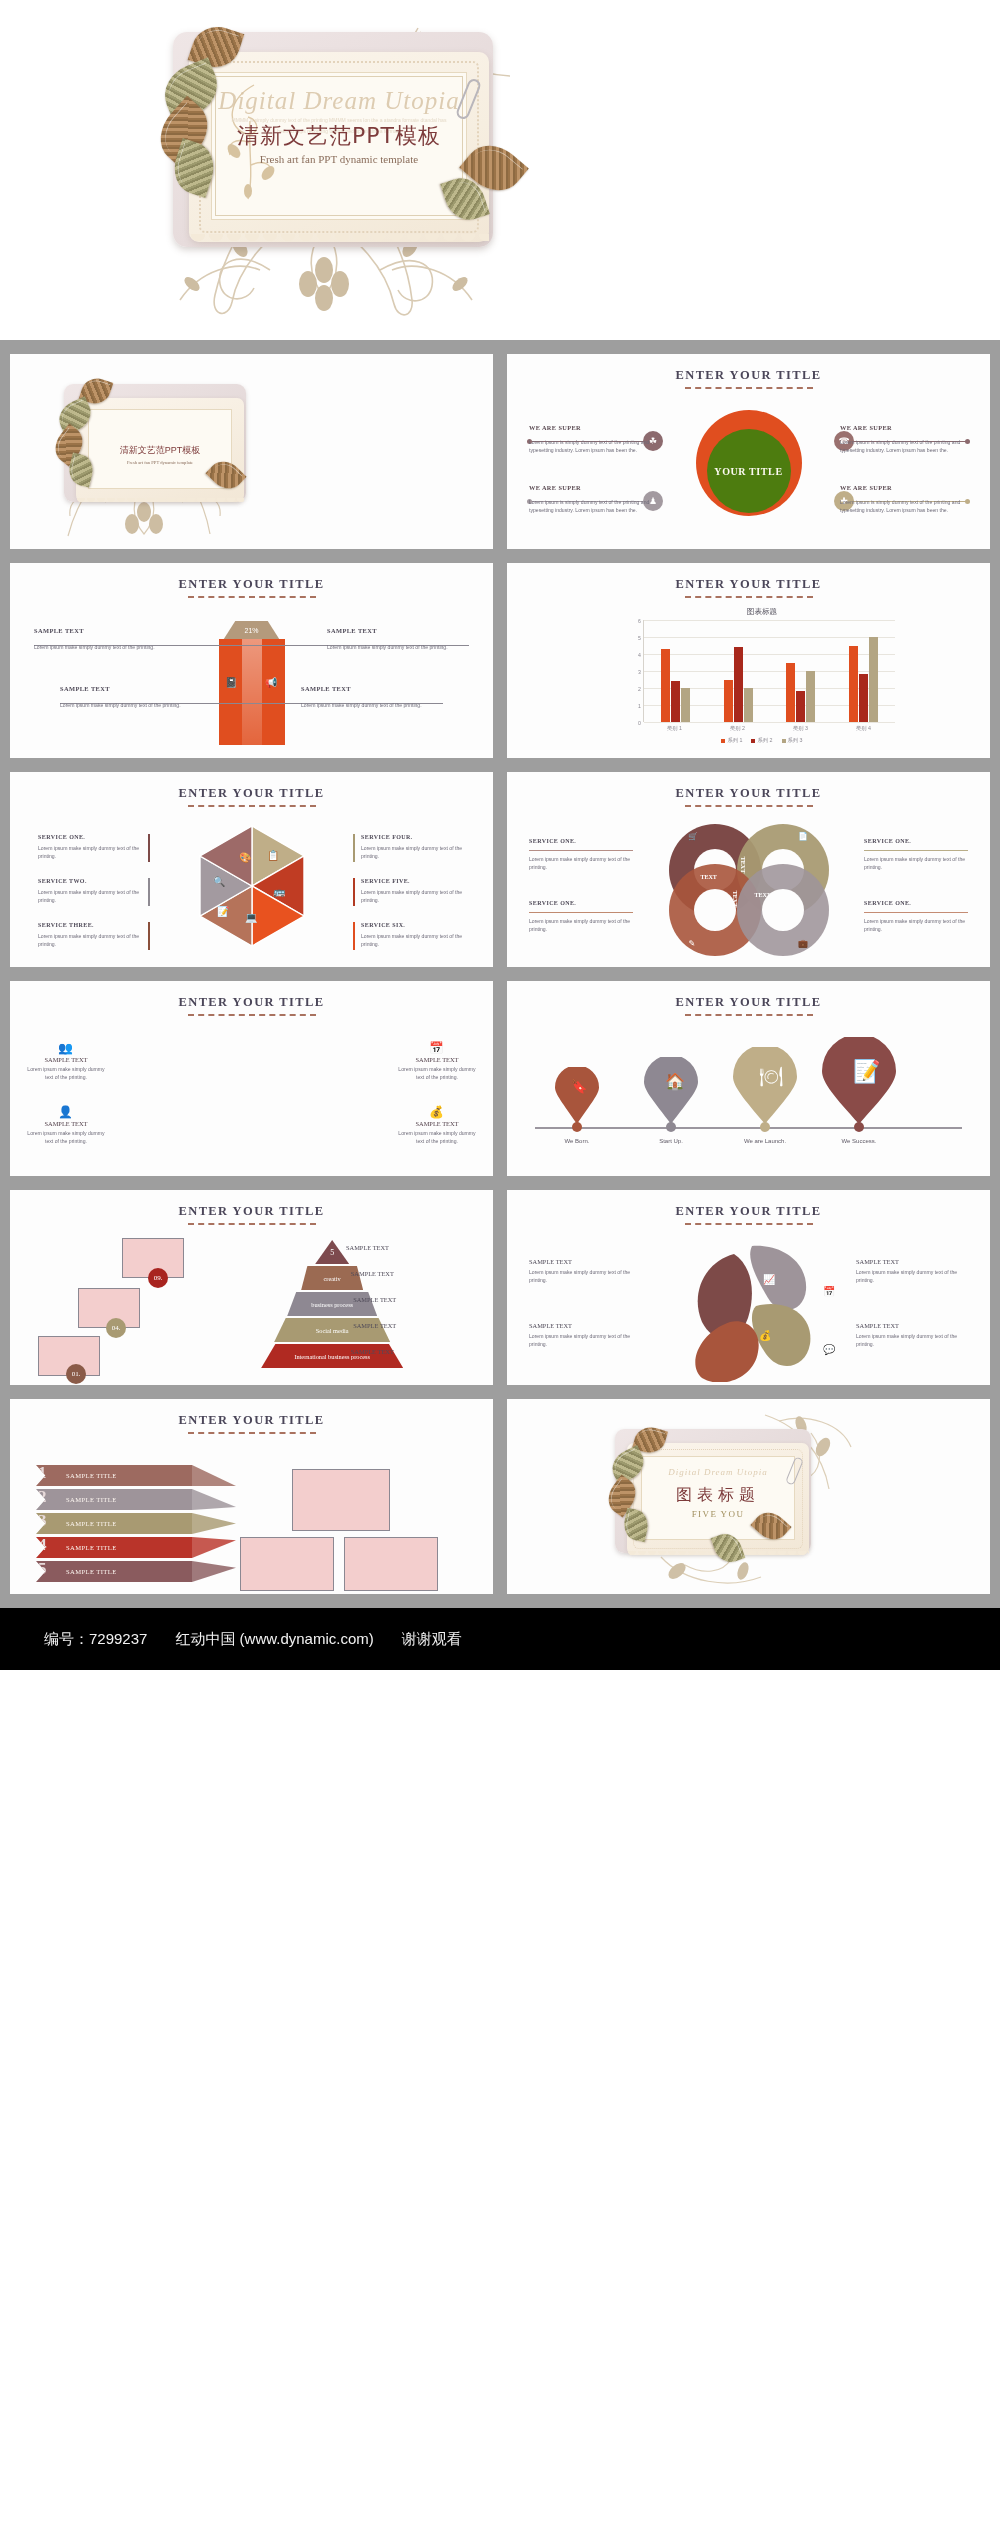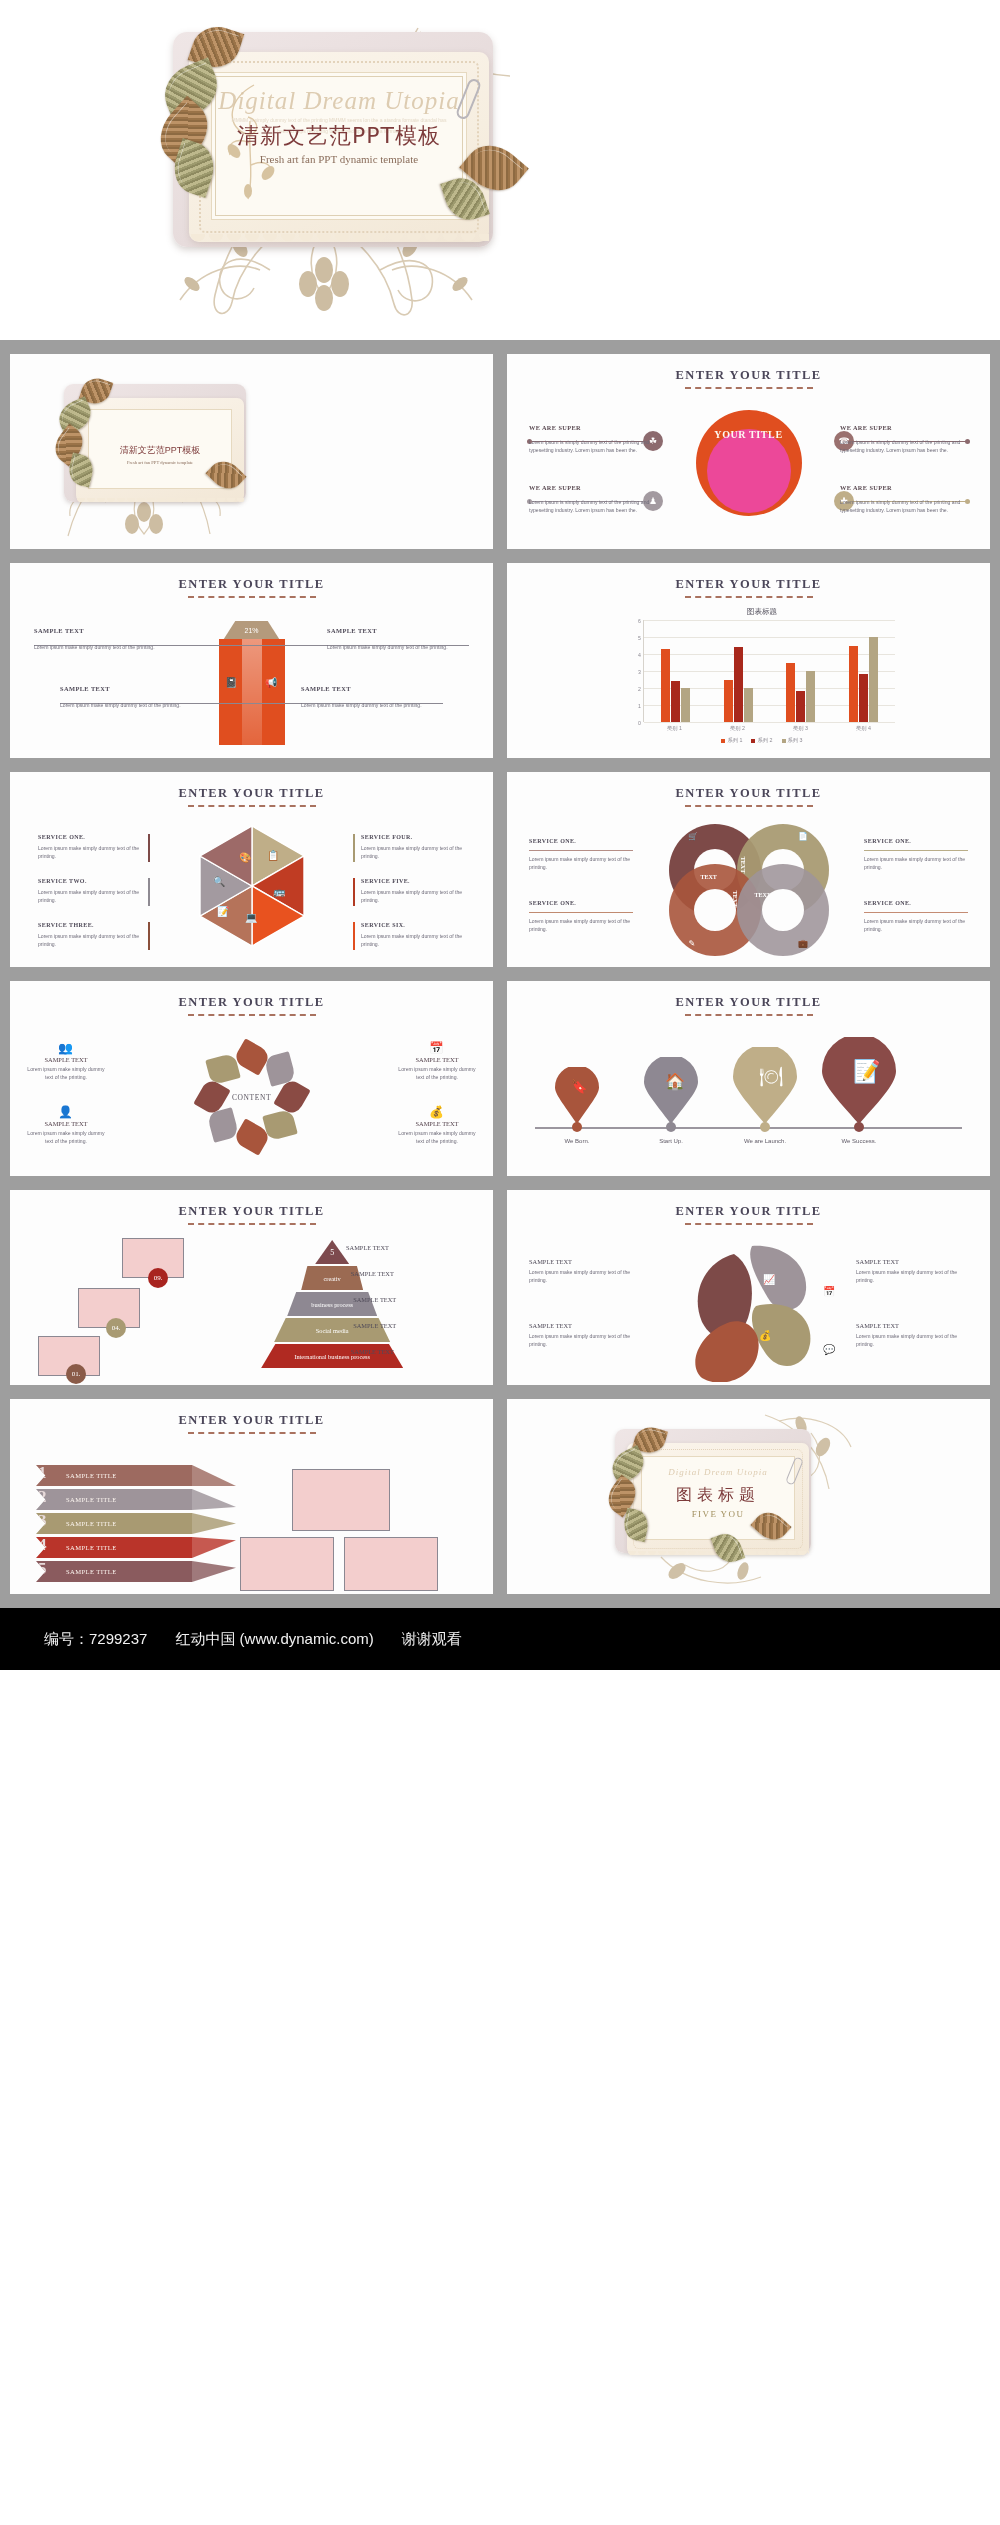--- a/index.html
+++ b/index.html
@@ -57,21 +57,21 @@
   .mini-inner{ position:absolute; left:12px; top:11px; right:12px; bottom:13px; background:#fdfaf3; border:1px solid #e6d9c0; }
   .mini-t { position:absolute; left:0; right:0; top:34px; text-align:center; font-size:9px; color:#7d3b3b; }
   .mini-s { position:absolute; left:0; right:0; top:50px; text-align:center; font-size:4.6px;
             color:#8a6d5b; font-family:"Liberation Serif", serif; }
 
   
   .cd-wrap { position:absolute; left:0; right:0; top:48px; height:138px; }
   .cd-ring { position:absolute; left:50%; top:8px; transform:translateX(-50%); width:106px; height:106px;
              border-radius:50%; background:#e04e1f; }
   .cd-core { position:absolute; left:50%; top:50%; transform:translate(-50%,-50%); width:84px; height:84px;
-             border-radius:50%; background:#ec4899; display:flex; justify-content:center; }
+             border-radius:50%; background:#4d7c0f; display:flex; align-items:center; justify-content:center; }
   .cd-core span{ font-family:"Liberation Serif", serif; font-weight:bold; font-size:10px; color:#fdfaf3; letter-spacing:.6px; }
   .cd-badge { position:absolute; width:20px; height:20px; border-radius:50%; display:flex; align-items:center;
               justify-content:center; color:#fff; font-size:9px; }
   .cd-item { position:absolute; width:128px; }
   .cd-item .h { font-size:6.3px; color:#5a4a52; }
   .cd-line { position:absolute; height:1px; background:#8c6a6e; }
   .cd-dot { position:absolute; width:5px; height:5px; border-radius:50%; }
 
   
   .box3d { position:absolute; left:50%; transform:translateX(-50%); top:58px; width:74px; height:124px; }
@@ -479,31 +479,20 @@
       <div class="body-txt" style="margin-top:6px;border-top:1px solid #b9ad88;padding-top:4px;">Lorem ipsum make simply dummy text of the printing.</div>
     </div>
     <div class="svc" style="right:22px;top:128px;">
       <div class="h sh">SERVICE ONE.</div>
       <div class="body-txt" style="margin-top:6px;border-top:1px solid #c48c74;padding-top:4px;">Lorem ipsum make simply dummy text of the printing.</div>
     </div>
   </div>
 
   <div class="slide">
     <div class="stitle">ENTER YOUR TITLE</div>
-    <div style="position:absolute;left:50%;transform:translateX(-50%);top:52px;width:126px;height:128px;" id="flower">
-      <div class="content-lab">CONTENT</div>
-    <div class="petal" style="background: rgb(138, 75, 68); left: 90px; top: 49px; transform: rotate(30deg);"></div>
-        <div class="petal" style="background: rgb(168, 154, 114); left: 78.2843px; top: 77.2843px; transform: rotate(75deg);"></div>
-        <div class="petal" style="background: rgb(168, 85, 60); left: 50px; top: 89px; transform: rotate(120deg);"></div>
-        <div class="petal" style="background: rgb(158, 148, 154); left: 21.7157px; top: 77.2843px; transform: rotate(165deg);"></div>
-        <div class="petal" style="background: rgb(138, 75, 68); left: 10px; top: 49px; transform: rotate(210deg);"></div>
-        <div class="petal" style="background: rgb(168, 154, 114); left: 21.7157px; top: 20.7157px; transform: rotate(255deg);"></div>
-        <div class="petal" style="background: rgb(168, 85, 60); left: 50px; top: 9px; transform: rotate(300deg);"></div>
-        <div class="petal" style="background: rgb(158, 148, 154); left: 78.2843px; top: 20.7157px; transform: rotate(345deg);"></div>
-      </div>
     <div class="samp" style="left:16px;top:60px;">
       <div class="ic" style="color:#8a4b44;">👥</div>
       <div class="h">SAMPLE TEXT</div>
       <div class="body-txt" style="margin-top:2px;">Lorem ipsum make simply dummy text of the printing.</div>
     </div>
     <div class="samp" style="left:16px;top:124px;">
       <div class="ic" style="color:#9e949a;">👤</div>
       <div class="h">SAMPLE TEXT</div>
       <div class="body-txt" style="margin-top:2px;">Lorem ipsum make simply dummy text of the printing.</div>
     </div>

